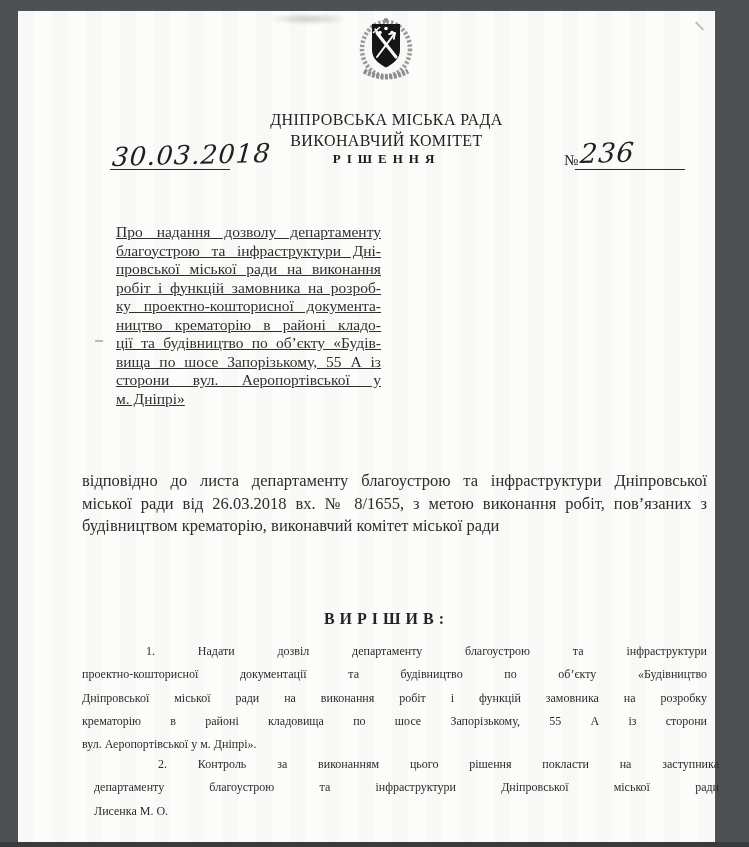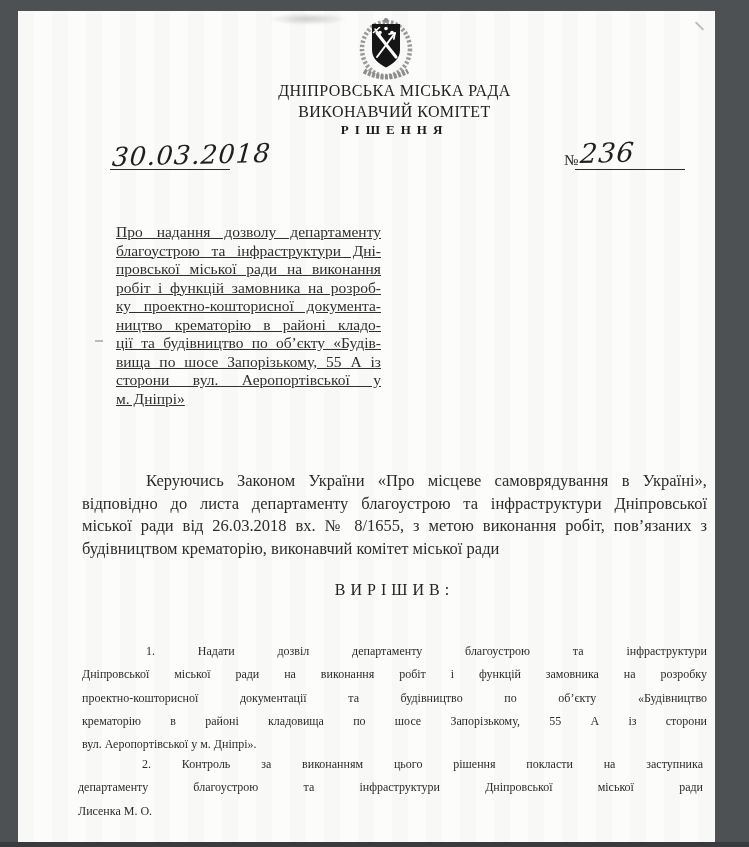--- a/index.html
+++ b/index.html
@@ -10,21 +10,21 @@
   }
   .page{
     position:absolute;left:18px;top:11px;width:697px;height:831px;
     background:
       repeating-linear-gradient(90deg, rgba(0,0,0,0.015) 0 16px, rgba(0,0,0,0) 16px 34px),
       #fcfcfb;
     color:#2e2e2e;
   }
   .abs{position:absolute;}
   .centered{text-align:center;}
-  .content{left:64px;width:625px;}
+  .content{left:56px;width:625px;margin-top:29px;}
   .org-line{font-size:16px;letter-spacing:0.4px;color:#222;}
   .doc-type{font-size:13px;font-weight:bold;letter-spacing:6px;color:#1b1b1b;}
   .hand{
     font-style:italic;color:#1f1f1f;
     font-family:"DejaVu Serif","Liberation Serif",serif;
     transform:rotate(-1.5deg) skewX(-6deg);
     transform-origin:left bottom;
     letter-spacing:1px;
   }
   .hand.date{font-size:26px;}
@@ -87,37 +87,36 @@
       <div class="jline subject-line">робіт і функцій замовника на розроб-</div>
       <div class="jline subject-line">ку проектно-кошторисної документа-</div>
       <div class="jline subject-line">ництво крематорію в районі кладо-</div>
       <div class="jline subject-line">ції та будівництво по об’єкту «Будів-</div>
       <div class="jline subject-line">вища по шосе Запорізькому, 55 А із</div>
       <div class="jline subject-line">сторони вул. Аеропортівської у</div>
       <div class="jline subject-line last">м. Дніпрі»</div>
     </div>
 
   <div class="abs bodytext" style="left:64px;top:459px;width:625px;">
-      <div class="jline body-line indent">Керуючись Законом України «Про місцеве самоврядування в Україні»,</div>
       <div class="jline body-line">відповідно до листа департаменту благоустрою та інфраструктури Дніпровської</div>
       <div class="jline body-line">міської ради від 26.03.2018 вх. № 8/1655, з метою виконання робіт, пов’язаних з</div>
       <div class="jline body-line last">будівництвом крематорію, виконавчий комітет міської ради</div>
     </div>
 
-  <div class="abs content centered resolved" style="top:570px;">ВИРІШИВ:</div>
+  <div class="abs content centered resolved" style="top:570px;font-weight:bold;">ВИРІШИВ:</div>
 
   <div class="abs itemtext" style="left:64px;top:629px;width:625px;">
       <div class="jline item-line indent">1. Надати дозвіл департаменту благоустрою та інфраструктури</div>
+      <div class="jline item-line">проектно-кошторисної документації та будівництво по об’єкту «Будівництво</div>
       <div class="jline item-line">Дніпровської міської ради на виконання робіт і функцій замовника на розробку</div>
-      <div class="jline item-line">проектно-кошторисної документації та будівництво по об’єкту «Будівництво</div>
       <div class="jline item-line">крематорію в районі кладовища по шосе Запорізькому, 55 А із сторони</div>
       <div class="jline item-line last">вул. Аеропортівської у м. Дніпрі».</div>
     </div>
 
-  <div class="abs itemtext" style="left:60px;top:742px;width:625px;">
+  <div class="abs itemtext" style="left:76px;top:742px;width:625px;">
       <div class="jline item-line indent">2. Контроль за виконанням цього рішення покласти на заступника</div>
       <div class="jline item-line">департаменту благоустрою та інфраструктури Дніпровської міської ради</div>
       <div class="jline item-line last">Лисенка М. О.</div>
     </div>
 
 </div>
 
 <div class="bottom-bar"></div>
 
 </body></html>

